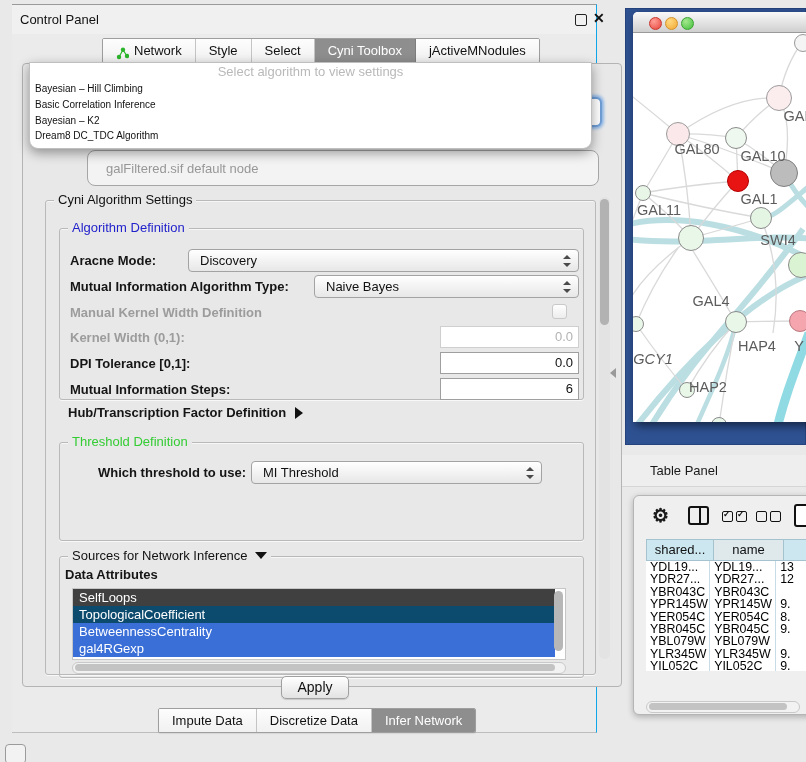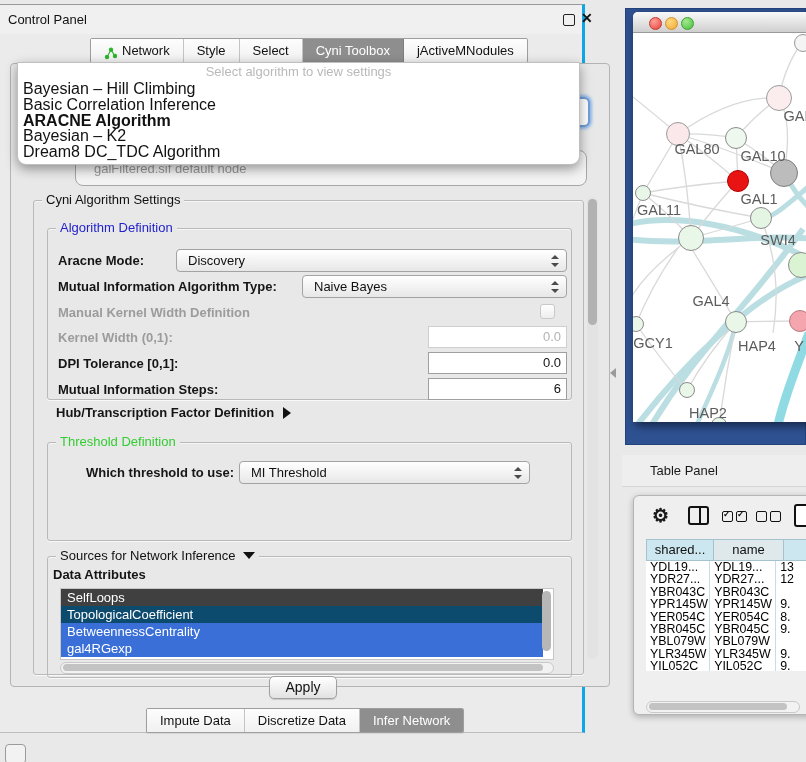--- a/index.html
+++ b/index.html
@@ -1,20 +1,20 @@
 <!DOCTYPE html>
 <html><head>
 <meta charset="utf-8">
 <style>
   html,body{margin:0;padding:0}
   body{width:806px;height:762px;position:relative;overflow:hidden;background:#e9e9e9;
        font-family:"Liberation Sans",sans-serif;-webkit-font-smoothing:antialiased;}
   
-  .cp{position:absolute;left:0;top:4px;width:585px;height:729px;background:#ebebeb;
-      border-top:1px solid #9a9a9a;border-right:3px solid #0ea5e9;border-bottom:1px solid #bdbdbd;box-sizing:border-box}
+  .cp{position:absolute;left:12px;top:4px;width:585px;height:729px;background:#ebebeb;
+      border-top:1px solid #9a9a9a;border-right:1px solid #0ea5e9;border-bottom:1px solid #bdbdbd;box-sizing:border-box}
   .cp-titlebar{position:absolute;left:0;top:0;width:100%;height:29px;background:#f0f0f0}
   .cp-title{position:absolute;left:8px;top:7px;font-size:13px;color:#111}
   .float-ic{position:absolute;left:563px;top:9px;width:10px;height:10px;border:1.6px solid #222;border-radius:2px}
   .close-ic{position:absolute;left:581px;top:5px;font-size:14px;font-weight:bold;color:#111}
   .tabstrip{position:absolute;display:flex;height:23px;border:1px solid #9e9e9e;border-radius:2px;overflow:hidden;
             background:#fbfbfb;box-shadow:0 1px 1px rgba(0,0,0,.08)}
   .tab{padding:0 13px;line-height:23px;font-size:13px;color:#111;background:linear-gradient(#fdfdfd,#f1f1f1);
        border-right:1px solid #c4c4c4;white-space:nowrap;display:flex;align-items:center;gap:5px}
   .tab:last-child{border-right:none}
   .tab.sel{background:#8e8e8e;color:#fff;border-color:#7d7d7d}
@@ -47,21 +47,21 @@
   .hscroll{position:absolute;border:1px solid #c9c9c9;border-radius:6px;background:#f2f2f2}
   .hthumb{position:absolute;left:2px;top:1px;height:7px;border-radius:4px;background:#c3c3c3}
   .vscroll{position:absolute;border-radius:6px;background:#e3e3e3}
   .vscroll .vthumb2{position:absolute;left:1px;width:9px;border-radius:5px;background:#b2b2b2}
   .btn{position:absolute;border:1px solid #a0a0a0;border-radius:5px;background:linear-gradient(#ffffff,#e2e2e2);
        font-size:14px;color:#111;text-align:center;line-height:21px;box-shadow:0 1px 1px rgba(0,0,0,.15)}
   
   .popup{position:absolute;left:17px;top:57px;width:561px;background:#fff;border:1px solid #bfbfbf;
          border-radius:0 0 9px 9px;box-shadow:0 4px 12px rgba(0,0,0,.38);z-index:50;padding-bottom:4px}
   .popup-ph{height:18px;line-height:18px;text-align:center;font-size:13px;color:#b9b9b9}
-  .dd-item{height:15.8px;line-height:15.8px;font-size:16px;color:#111;padding-left:5px}
+  .dd-item{height:15.8px;line-height:15.8px;font-size:10px;color:#111;padding-left:5px}
   .dd-item.bold{font-weight:bold}
   .bgcombo{position:absolute;z-index:4;border-radius:8px;background:#f3f3f3;border:1px solid #a6a6a6}
   .bgcombo .ph{position:absolute;left:18px;top:10px;font-size:13px;color:#979797;white-space:nowrap}
   .bgcombo2{position:absolute;z-index:3;border-radius:6px;background:#fff;border:2px solid #6f9ed6;
             box-shadow:0 0 3px 2px #8fb8e8}
   
   .netframe{position:absolute;left:625px;top:8px;width:181px;height:437px;background:#2e5191;
             box-shadow:inset 0 0 0 1px #24427c;overflow:hidden}
   .netwin{position:absolute;left:8px;top:4px;width:200px;height:410px;background:#fff;border-radius:5px 0 0 5px;
           box-shadow:2px 4px 9px rgba(0,0,0,.5)}
@@ -123,21 +123,20 @@
   <div class="bgcombo2" style="left:300px;top:92px;width:286px;height:26px"></div>
   <div class="bgcombo" style="left:75px;top:145px;width:510px;height:34px">
     <span class="ph">galFiltered.sif default node</span>
   </div>
 
   <div class="popup">
     <div class="popup-ph">Select algorithm to view settings</div>
     <div id="dd-items">
         <div class="dd-item">Bayesian – Hill Climbing</div>
         <div class="dd-item">Basic Correlation Inference</div>
-        <div class="dd-item bold">ARACNE Algorithm</div>
         <div class="dd-item">Bayesian – K2</div>
         <div class="dd-item">Dream8 DC_TDC Algorithm</div>
       </div>
   </div>
 
   <div class="group" style="left:33px;top:195px;width:549px;height:473px">
     <span class="gtitle">Cyni Algorithm Settings</span>
 
     <div class="group" style="left:13px;top:27px;width:523px;height:170px">
       <span class="gtitle blue">Algorithm Definition</span>
@@ -267,24 +266,24 @@
           <div class="node" style="left: 78px; top: 384px; width: 16px; height: 16px; background: rgb(233, 247, 233); border: 1px solid rgb(138, 138, 138);"></div>
         </div>
       <div id="net-labels">
           <div class="nlabel" style="left: 165px; top: 83px;">GAL</div>
           <div class="nlabel" style="left: 64px; top: 116px;">GAL80</div>
           <div class="nlabel" style="left: 130px; top: 123px;">GAL10</div>
           <div class="nlabel" style="left: 26px; top: 177px;">GAL11</div>
           <div class="nlabel" style="left: 126px; top: 166px;">GAL1</div>
           <div class="nlabel" style="left: 145px; top: 207px;">SWI4</div>
           <div class="nlabel" style="left: 78px; top: 230px; margin-top: 38px;">GAL4</div>
-          <div class="nlabel" style="left: 20px; top: 310px;">GCY1</div>
+          <div class="nlabel" style="left: 20px; top: 326px; font-style: italic;">GCY1</div>
           <div class="nlabel" style="left: 124px; top: 313px;">HAP4</div>
           <div class="nlabel" style="left: 166px; top: 313px;">Y</div>
-          <div class="nlabel" style="left: 75px; top: 380px;">HAP2</div>
+          <div class="nlabel" style="left: 75px; top: 354px;">HAP2</div>
         </div>
     </div>
   </div>
 </div>
 
 <div class="grip"></div>
 
 <div class="tp-bar">
   <span class="tp-title">Table Panel</span>
 </div>

